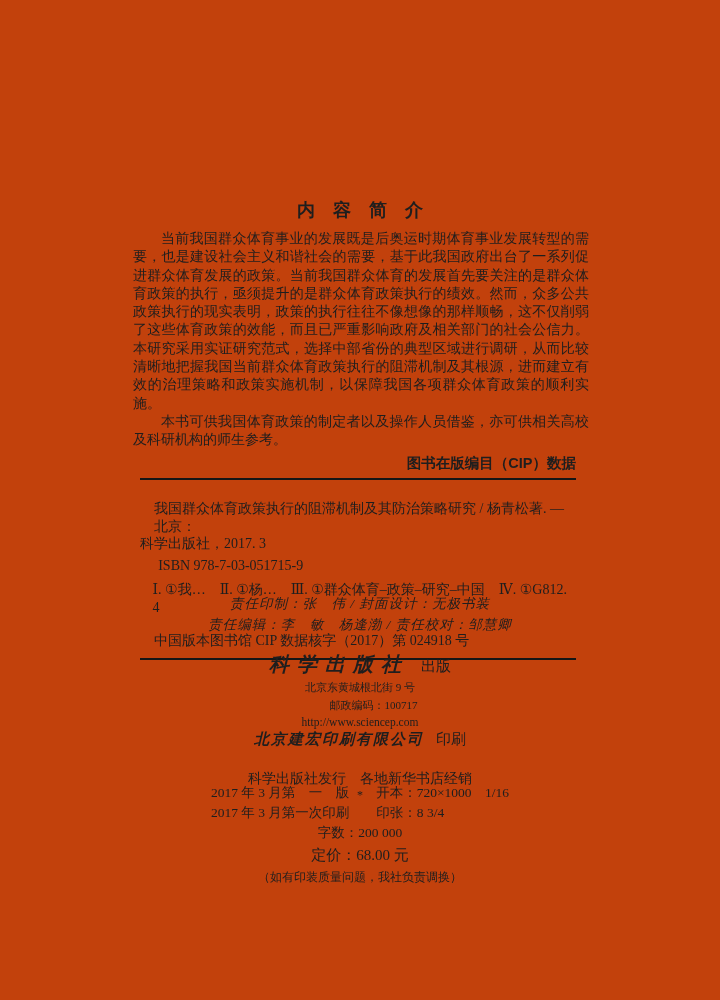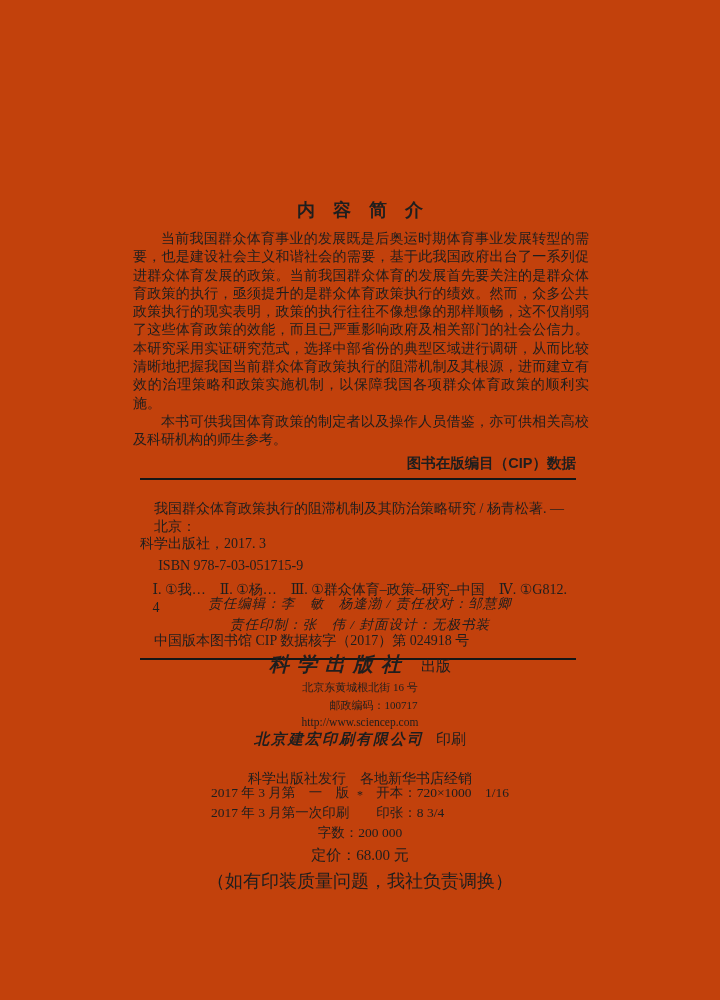--- a/index.html
+++ b/index.html
@@ -83,21 +83,21 @@
   .edition {
     position: absolute; top: 783px; left: 0; width: 100%;
     text-align: center; font-size: 13.5px;
   }
   .edition-lines {
     display: inline-block; text-align: left;
     line-height: 19.5px;
   }
   .word-count { margin-top: 2px; }
   .price { margin-top: 4px; font-weight: normal; font-size: 15px; }
-  .disclaimer { margin-top: 4px; font-size: 18px; }
+  .disclaimer { margin-top: 4px; font-size: 12px; }
 </style>
 </head>
 <body>
 
 <div class="page">
 
   <div class="intro-title">内　容　简　介</div>
   <div class="intro-body">
     <p>当前我国群众体育事业的发展既是后奥运时期体育事业发展转型的需要，也是建设社会主义和谐社会的需要，基于此我国政府出台了一系列促进群众体育发展的政策。当前我国群众体育的发展首先要关注的是群众体育政策的执行，亟须提升的是群众体育政策执行的绩效。然而，众多公共政策执行的现实表明，政策的执行往往不像想像的那样顺畅，这不仅削弱了这些体育政策的效能，而且已严重影响政府及相关部门的社会公信力。本研究采用实证研究范式，选择中部省份的典型区域进行调研，从而比较清晰地把握我国当前群众体育政策执行的阻滞机制及其根源，进而建立有效的治理策略和政策实施机制，以保障我国各项群众体育政策的顺利实施。</p>
     <p>本书可供我国体育政策的制定者以及操作人员借鉴，亦可供相关高校及科研机构的师生参考。</p>
@@ -108,30 +108,30 @@
     <div class="cip-box">
       <div class="cip-title-l1">我国群众体育政策执行的阻滞机制及其防治策略研究 / 杨青松著. —北京：</div>
       <div class="cip-title-l2">科学出版社，2017. 3</div>
       <div class="cip-isbn">ISBN 978-7-03-051715-9</div>
       <div class="cip-class">Ⅰ. ①我…　Ⅱ. ①杨…　Ⅲ. ①群众体育–政策–研究–中国　Ⅳ. ①G812. 4</div>
       <div class="cip-number">中国版本图书馆 CIP 数据核字（2017）第 024918 号</div>
     </div>
   </div>
 
   <div class="credits">
+    <div>责任印制：张　伟 / 封面设计：无极书装</div>
     <div>责任编辑：李　敏　杨逢渤 / 责任校对：邹慧卿</div>
-    <div>责任印制：张　伟 / 封面设计：无极书装</div>
   </div>
 
   <div class="pub">
     <div>
       <span class="brand">科学出版社</span>
       <span class="pub-label">出版</span>
     </div>
-    <div class="pub-address">北京东黄城根北街 16 号</div>
+    <div class="pub-address">北京东黄城根北街 9 号</div>
     <div class="pub-postal">邮政编码：100717</div>
     <div class="pub-url">http://www.sciencep.com</div>
     <div class="pub-printer">
       <span class="brand-small">北京建宏印刷有限公司</span>
       <span class="pub-label">印刷</span>
     </div>
     <div class="pub-dist">科学出版社发行　各地新华书店经销</div>
     <div class="pub-star">*</div>
   </div>
 

